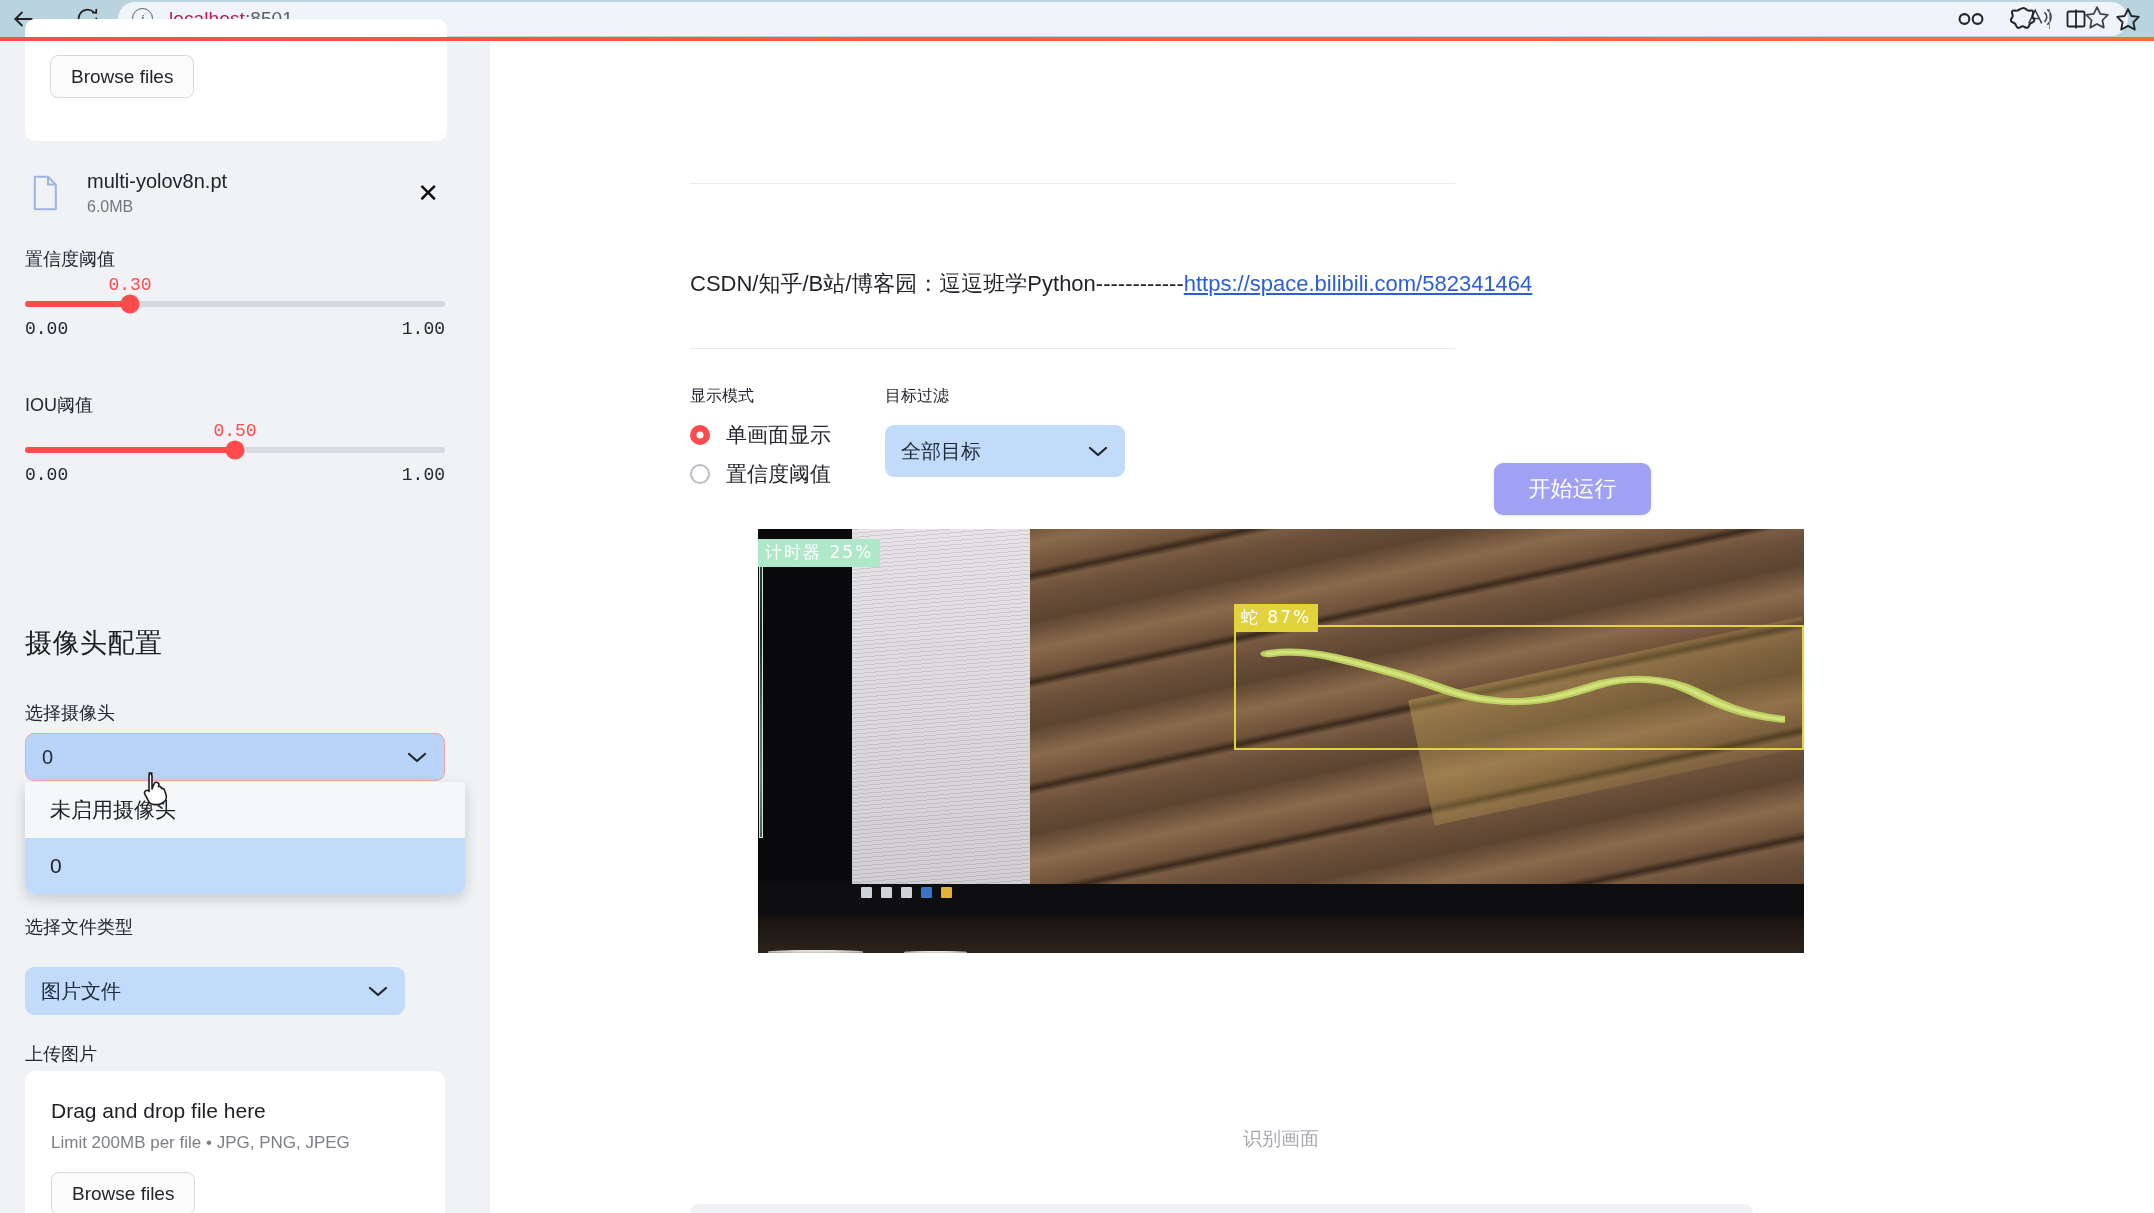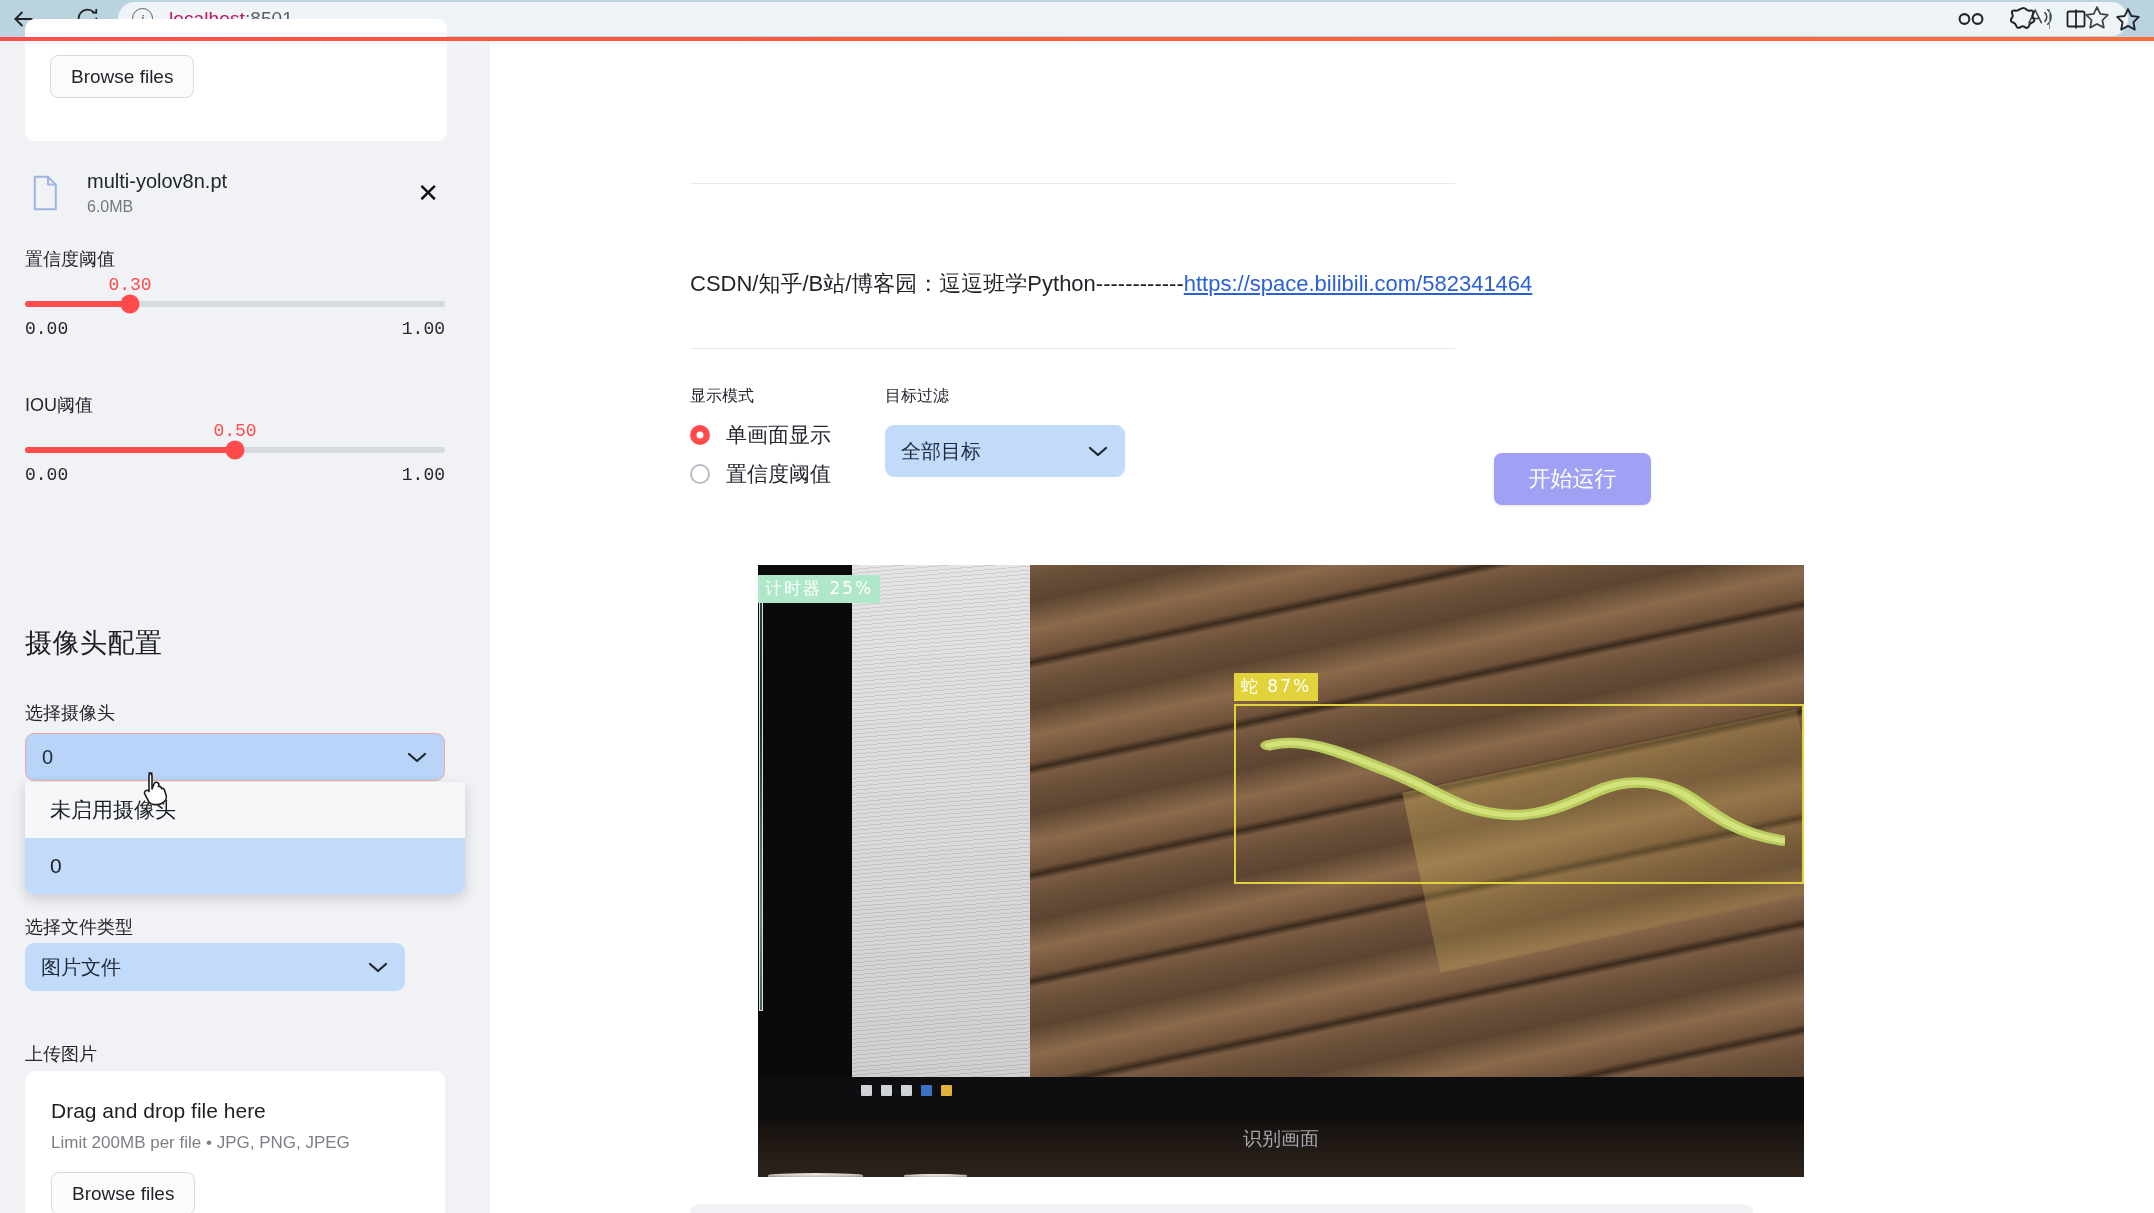--- a/index.html
+++ b/index.html
@@ -374,21 +374,21 @@
     <div class="dd-menu" style="top:741px;">
       <div class="dd-item">未启用摄像头</div>
       <div class="dd-item hl">0</div>
     </div>
 
     <svg class="cursor-hand" style="left:142px; top:730px;" width="30" height="40" viewBox="0 0 30 40">
       <path d="M7 2c1.7 0 3 1.3 3 3v13l2-5c.5-1.3 1.9-2 3.2-1.5 1.3.5 2 1.9 1.5 3.2l-.3.8c1.2-.4 2.5.2 3 1.4l.2.6c1.2-.3 2.4.3 2.8 1.5l1.6 4.8c1 3-.3 6.3-3.1 7.8l-2 1.1c-1 .6-2.2.9-3.4.9h-3.3c-2.1 0-4.1-1-5.3-2.7L3 23.4c-.8-1.1-.6-2.7.5-3.5 1.1-.8 2.6-.6 3.4.4l.1.1V5c0-1.7 1.3-3 3-3z" fill="#fff" stroke="#1d1d1d" stroke-width="1.6" stroke-linejoin="round"></path>
     </svg>
 
     <div class="sb-label" style="position:absolute; left:25px; top:874px; z-index:1;">选择文件类型</div>
-    <div class="select" style="position:absolute; left:25px; top:902px; width:380px;text-align:right;">
+    <div class="select" style="position:absolute; left:25px; top:926px; width:380px;text-align:right;">
       <span>图片文件</span>
       <span class="chev">
         <svg width="22" height="14" viewBox="0 0 22 14" fill="none" stroke="#22272e" stroke-width="2.3" stroke-linecap="round" stroke-linejoin="round">
             <polyline points="3,4 11,11 19,4"></polyline>
           </svg>
       </span>
     </div>
 
     <div class="sb-label" style="position:absolute; left:25px; top:1001px;">上传图片</div>
     <div class="dropzone" style="position:absolute; left:25px; top:1030px; width:420px; height:160px; padding:28px 26px;">
@@ -425,23 +425,23 @@
       <div class="select" style="margin-top:18px; width:240px; height:52px;">
         <span>全部目标</span>
         <span class="chev">
           <svg width="22" height="14" viewBox="0 0 22 14" fill="none" stroke="#22272e" stroke-width="2.3" stroke-linecap="round" stroke-linejoin="round">
               <polyline points="3,4 11,11 19,4"></polyline>
             </svg>
         </span>
       </div>
     </div>
 
-    <div class="run-btn" style="position:absolute; left:1004px; top:412px;border-radius:8px;">开始运行</div>
-
-    <div class="video" style="left:268px; top:488px; width:1046px; height:612px;margin-top:36px;">
+    <div class="run-btn" style="position:absolute; left:1004px; top:422px;">开始运行</div>
+
+    <div class="video" style="left:268px; top:488px; width:1046px; height:424px;">
       <div class="screen-bezel"></div>
       <div class="laptop-screen">
         <div class="left-dark">
           <div class="left-panel"></div>
         </div>
         <div class="fabric"></div>
         <div class="deck">
           <div class="deck-light"></div>
         </div>
         <div class="taskbar">

